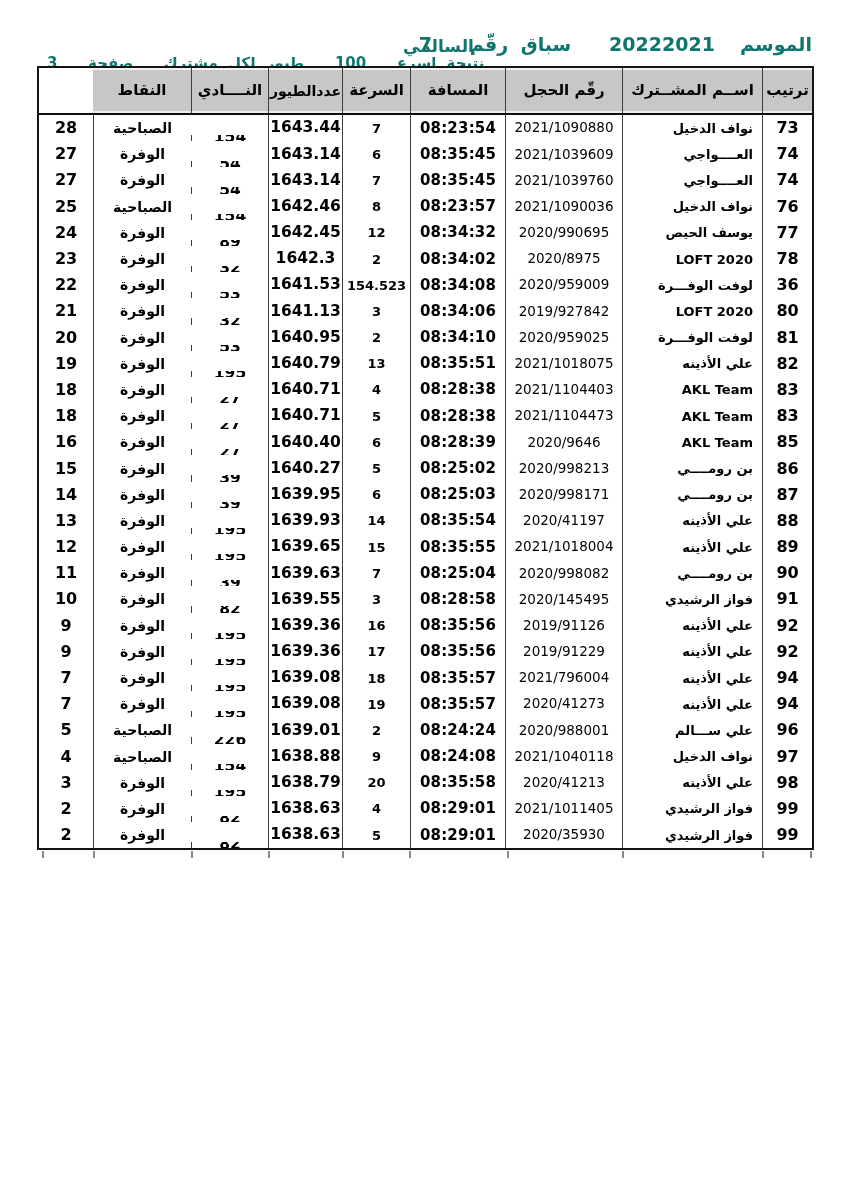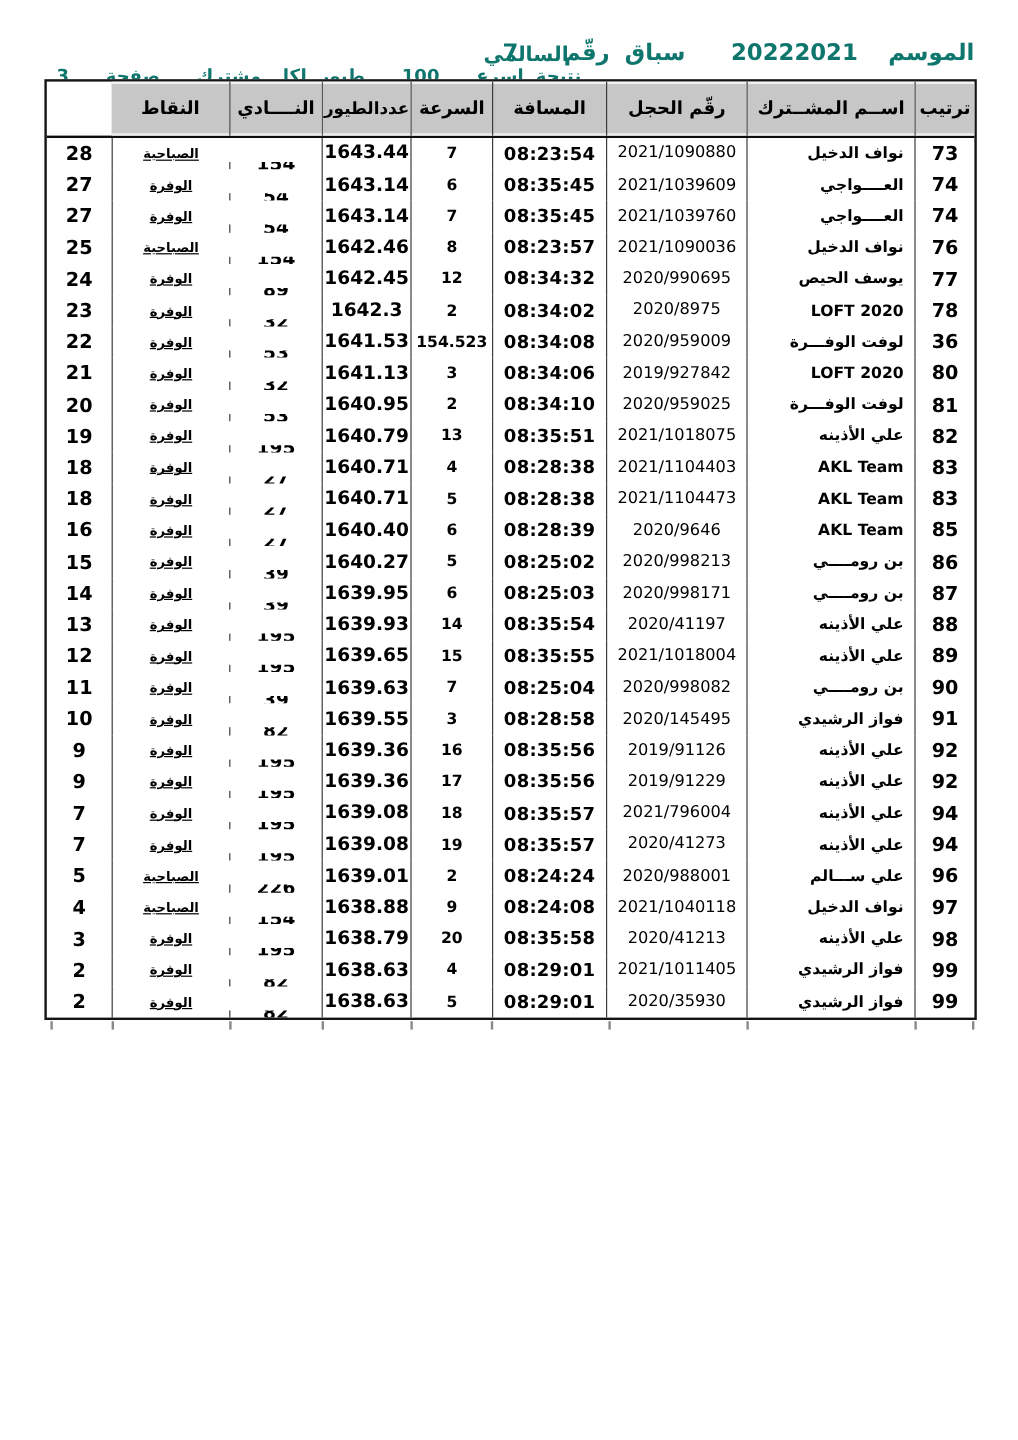--- a/index.html
+++ b/index.html
@@ -66,21 +66,21 @@
     justify-content:flex-start;
     padding-inline-start:9px;
     font-weight:700;
     font-size:13px;
   }
   .cell.b.c-ring{font-weight:400;font-size:13.5px;}
   .cell.b.c-time{font-size:15px;letter-spacing:.2px;}
   .cell.b.c-dist{font-size:13px;}
   .cell.b.c-speed{font-size:15.5px;}
   .cell.b.c-count{font-size:15.5px;margin-top:20px;}
-  .cell.b.c-club{font-size:11px;text-decoration:underline;}
+  .cell.b.c-club{font-size:14px;}
   .cell.b.c-points{font-size:16px;}
 
   
   .tick{
     position:absolute;
     top:851px;
     width:1.5px;height:7px;
     background:#8a8a8a;
   }
 </style>

